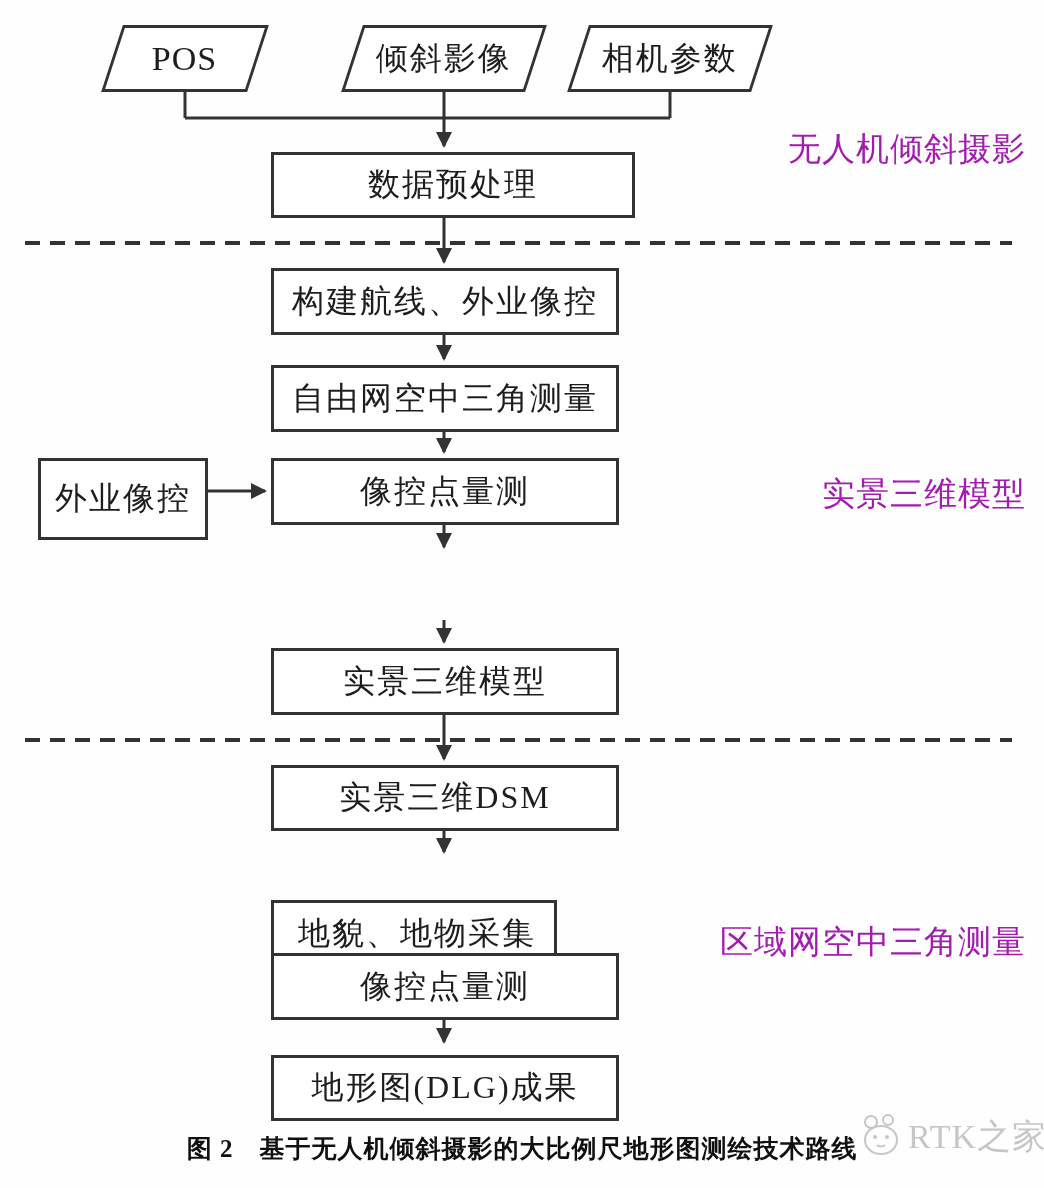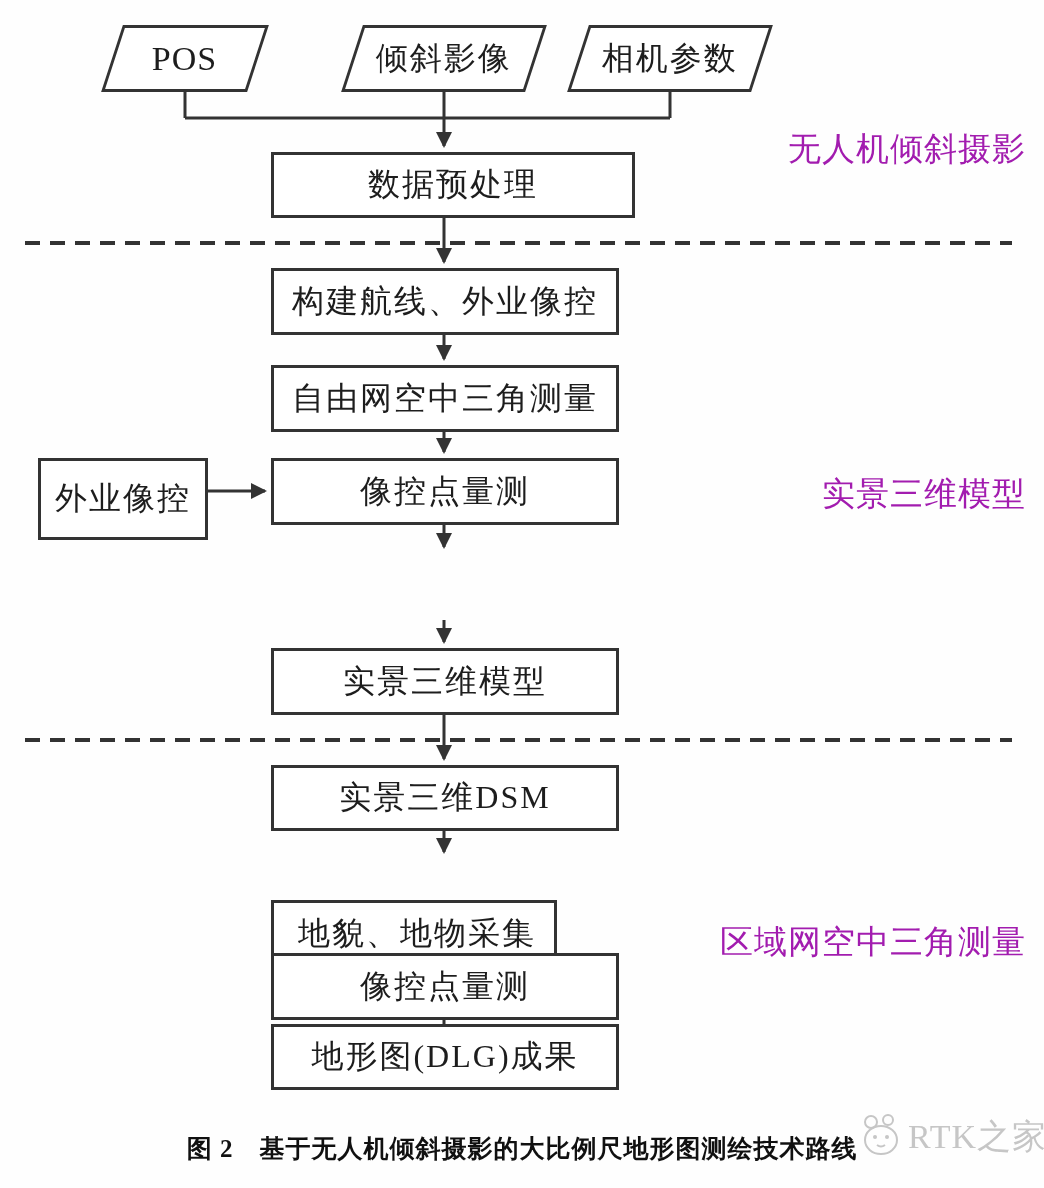--- a/index.html
+++ b/index.html
@@ -91,21 +91,21 @@
   </div>
   <div class="pnode" style="left:271px;top:765px;width:348px;height:66px;justify-content:center;">
     <span>实景三维DSM</span>
   </div>
   <div class="pnode" style="left:271px;top:900px;width:286px;height:67px;padding-left:6px;">
     <span>地貌、地物采集</span>
   </div>
   <div class="pnode" style="left:271px;top:953px;width:348px;height:67px;">
     <span>像控点量测</span>
   </div>
-  <div class="pnode" style="left:271px;top:1024px;width:348px;height:66px;">
+  <div class="pnode" style="left:271px;top:1055px;width:348px;height:66px;">
     <span>地形图(DLG)成果</span>
   </div>
 
   <div class="pnode" style="left:38px;top:458px;width:170px;height:82px;">
     <span>外业像控</span>
   </div>
 
   <div class="label-right" style="left:788px;top:127px;">无人机倾斜摄影</div>
   <div class="label-right" style="left:822px;top:472px;">实景三维模型</div>
   <div class="label-right" style="left:720px;top:920px;">区域网空中三角测量</div>

